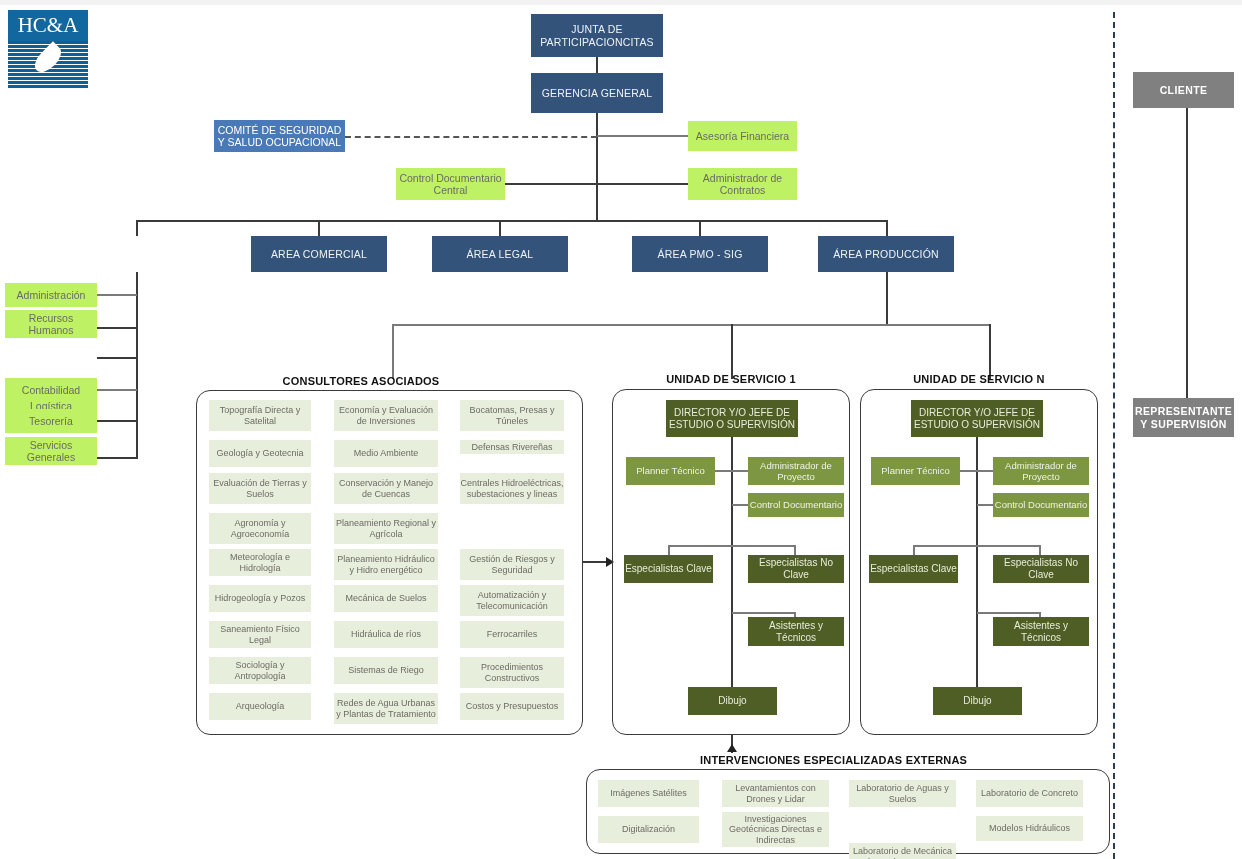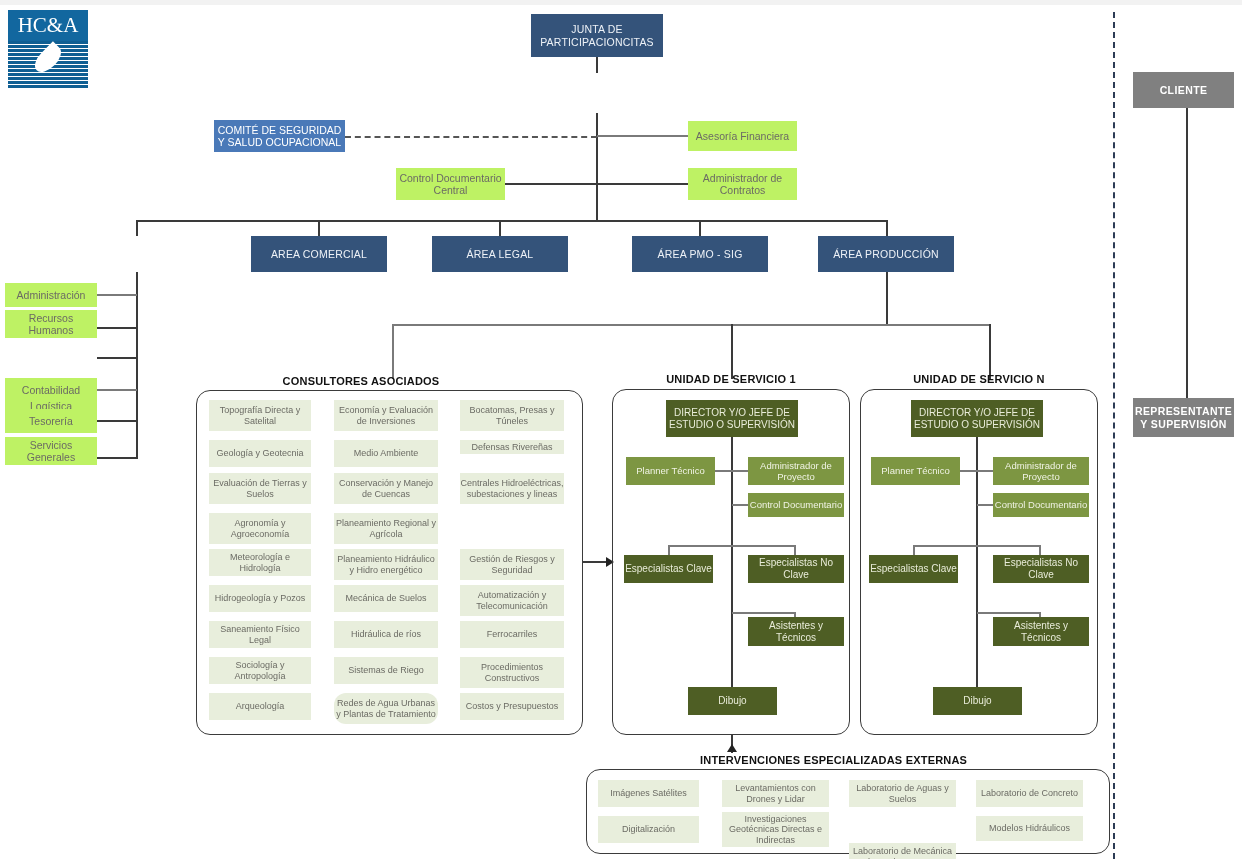--- a/index.html
+++ b/index.html
@@ -50,20 +50,21 @@
   <div id="logo">
     <div class="top">HC&amp;A</div>
     <div class="stripes"></div>
     <div class="drop"></div>
   </div>
 
   <div class="box navy" style="left:531px;top:14px;width:132px;height:43px;">JUNTA DE PARTICIPACIONCITAS</div>
 
   <div class="ln" style="left:596px;top:57px;width:2px;height:16px;"></div>
 
+  <div class="box navy" style="left:531px;top:73px;width:132px;height:40px;">GERENCIA GENERAL</div>
 
   <div class="ln" style="left:596px;top:113px;width:2px;height:108px;"></div>
 
   <div class="box midblue" style="left:214px;top:120px;width:131px;height:32px;">COMITÉ DE SEGURIDAD Y SALUD OCUPACIONAL</div>
   <div class="dashed-h" style="left:345px;top:136px;width:252px;"></div>
 
   <div class="box cream" style="left:688px;top:121px;width:109px;height:30px;">Asesoría Financiera</div>
   <div class="ln grey2" style="left:597px;top:135px;width:91px;height:2px;"></div>
 
   <div class="box cream" style="left:396px;top:168px;width:109px;height:32px;">Control Documentario Central</div>
@@ -124,21 +125,21 @@
   <div class="box palegreen" style="left:209px;top:693px;width:102px;height:27px;">Arqueología</div>
 
   <div class="box palegreen" style="left:334px;top:400px;width:104px;height:31px;">Economía y Evaluación de Inversiones</div>
   <div class="box palegreen" style="left:334px;top:440px;width:104px;height:27px;">Medio Ambiente</div>
   <div class="box palegreen" style="left:334px;top:473px;width:104px;height:31px;">Conservación y Manejo de Cuencas</div>
   <div class="box palegreen" style="left:334px;top:513px;width:104px;height:31px;">Planeamiento Regional y Agrícola</div>
   <div class="box palegreen" style="left:334px;top:549px;width:104px;height:31px;">Planeamiento Hidráulico y Hidro energético</div>
   <div class="box palegreen" style="left:334px;top:585px;width:104px;height:27px;">Mecánica de Suelos</div>
   <div class="box palegreen" style="left:334px;top:621px;width:104px;height:27px;">Hidráulica de ríos</div>
   <div class="box palegreen" style="left:334px;top:657px;width:104px;height:27px;">Sistemas de Riego</div>
-  <div class="box palegreen" style="left:334px;top:693px;width:104px;height:31px;border-radius:12px;">Redes de Agua Urbanas y Plantas de Tratamiento</div>
+  <div class="box palegreen" style="left:334px;top:693px;width:104px;height:31px;">Redes de Agua Urbanas y Plantas de Tratamiento</div>
 
   <div class="box palegreen" style="left:460px;top:400px;width:104px;height:31px;">Bocatomas, Presas y Túneles</div>
   <div class="box palegreen" style="left:460px;top:440px;width:104px;height:14px;">Defensas Rivereñas</div>
   <div class="box palegreen" style="left:460px;top:473px;width:104px;height:31px;">Centrales Hidroeléctricas, subestaciones y lineas</div>
   <div class="box palegreen" style="left:460px;top:513px;width:104px;height:31px;margin-top:36px;">Gestión de Recursos Hídricos</div>
   <div class="box palegreen" style="left:460px;top:549px;width:104px;height:31px;">Gestión de Riesgos y Seguridad</div>
   <div class="box palegreen" style="left:460px;top:585px;width:104px;height:31px;">Automatización y Telecomunicación</div>
   <div class="box palegreen" style="left:460px;top:621px;width:104px;height:27px;">Ferrocarriles</div>
   <div class="box palegreen" style="left:460px;top:657px;width:104px;height:31px;">Procedimientos Constructivos</div>
   <div class="box palegreen" style="left:460px;top:693px;width:104px;height:27px;">Costos y Presupuestos</div>

